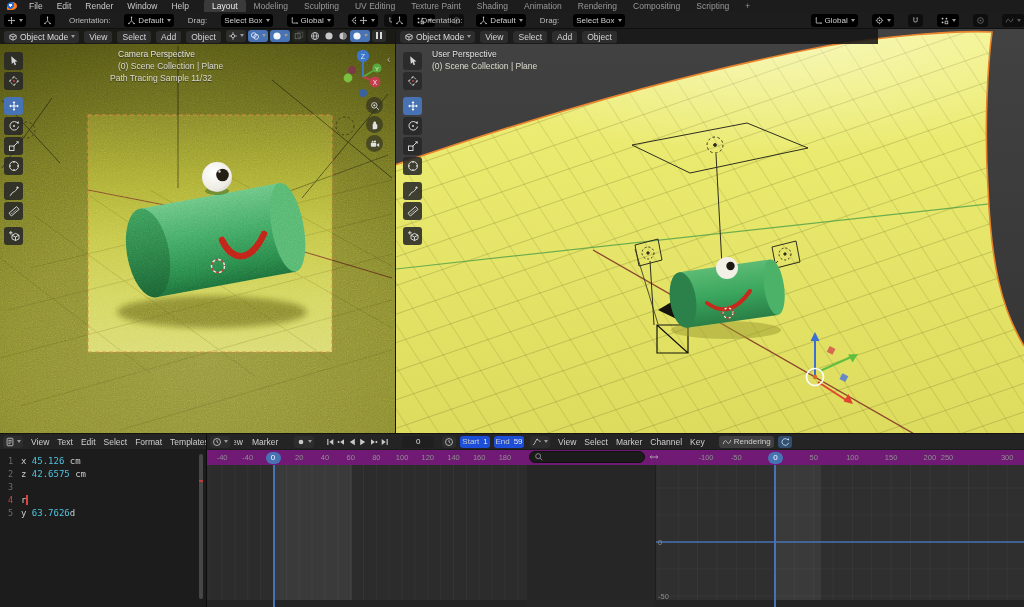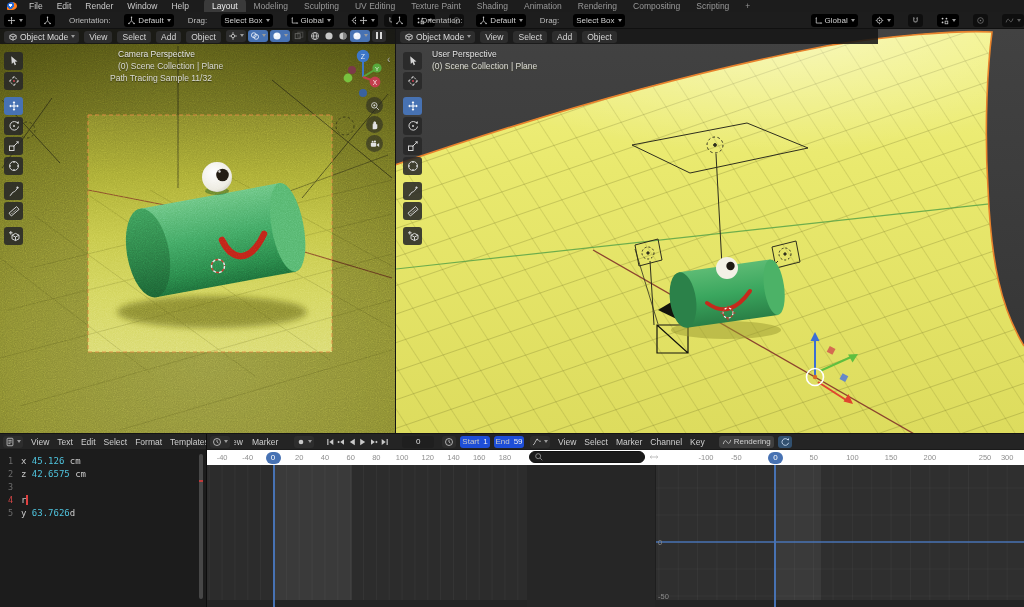--- a/index.html
+++ b/index.html
@@ -50,21 +50,21 @@
   .pmenu{font-size:8.5px;color:#cfcfcf;padding:0 4px;white-space:nowrap;}
   #textEd{left:0;width:206px;background:#1c1c1c;}
   #timeline{left:207px;width:320px;background:#2c2c2c;}
   #graphEd{left:527px;width:497px;background:#2f2f2f;}
   .gutter-num{position:absolute;left:0;width:13px;text-align:right;font-family:"DejaVu Sans Mono",monospace;font-size:8.5px;color:#6d6d6d;}
   .gutter-num.cur{color:#cc4444;}
   .codeline{position:absolute;left:21px;font-family:"DejaVu Sans Mono",monospace;font-size:9px;color:#c9c9c9;white-space:pre;}
   .codeline .num{color:#4fc3dd;}
   .tcursor{display:inline-block;width:1.5px;height:10px;background:#e04040;vertical-align:-2px;}
   .vscroll{position:absolute;left:199px;top:20px;width:4px;height:145px;background:#474747;border-radius:2px;}
-  .ruler{position:absolute;left:0;top:16px;width:100%;height:15px;background:#ffffff;border-bottom:1px solid #242424;}
+  .ruler{position:absolute;left:0;top:16px;width:100%;height:15px;background:#701a75;border-bottom:1px solid #242424;}
   .tick{position:absolute;top:3px;font-size:7.5px;color:#8f8f8f;transform:translateX(-50%);}
   .framechip{position:absolute;height:12px;min-width:15px;background:#4772b3;border-radius:6px;color:#fff;font-size:8px;display:flex;align-items:center;justify-content:center;z-index:6;padding:0 2px;box-sizing:border-box;}
   .playhead{position:absolute;width:2px;background:#4772b3;z-index:5;}
   .pbtn{width:11px;height:12px;display:flex;align-items:center;justify-content:center;color:#c9c9c9;}
   .field{background:#1f1f1f;border-radius:3px;height:12px;display:flex;align-items:center;justify-content:center;font-size:8px;color:#e0e0e0;}
   .kv{background:#1d4ed8;border-radius:3px;height:12px;display:flex;align-items:center;justify-content:center;font-size:8px;color:#c9c9c9;padding:0 4px;box-sizing:border-box;}
   .kv b{font-weight:normal;color:#ededed;margin-left:4px;}
   .searchbox{position:absolute;left:2px;top:1px;width:116px;height:12px;background:#1b1b1b;border:1px solid #111;border-radius:7px;display:flex;align-items:center;padding:0 4px;box-sizing:border-box;color:#9a9a9a;}
   .vallbl{position:absolute;font-size:7.5px;color:#8a8a8a;z-index:6;}
   .bstrip{position:absolute;left:0;bottom:0;width:100%;height:7px;background:#242424;}
@@ -1022,21 +1022,21 @@
               <path d="M1.4 6h9.2M3.2 4.4L1.4 6l1.8 1.6M8.8 4.4L10.6 6 8.8 7.6" stroke="currentColor" fill="none"></path>
             </svg>
           </span>
       <span class="tick" style="left: 131.9px; margin-top: 28px;">-150</span>
           <span class="tick" style="left: 179px;">-100</span>
           <span class="tick" style="left: 209.3px;">-50</span>
           <span class="tick" style="left: 286.7px;">50</span>
           <span class="tick" style="left: 325.4px;">100</span>
           <span class="tick" style="left: 364.1px;">150</span>
           <span class="tick" style="left: 402.8px;">200</span>
-          <span class="tick" style="left: 458px;">250</span>
+          <span class="tick" style="left: 420px;">250</span>
           <span class="tick" style="left: 480.2px;">300</span>
         </div>
       <div id="grContent" style="position:absolute;left:0;top:31px;width:497px;height:142px;background:#2f2f2f;overflow:hidden;">
           <div style="position: absolute; left: 248px; top: 0px; width: 46px; height: 142px; background: rgb(58, 58, 58);"></div>
           <svg width="497" height="142" style="position: absolute;">
             <line x1="131.89999999999998" x2="131.89999999999998" y1="0" y2="142" stroke="rgba(255,255,255,.04)" stroke-width="1"></line>
             <line x1="151.25" x2="151.25" y1="0" y2="142" stroke="rgba(255,255,255,.04)" stroke-width="1"></line>
             <line x1="170.6" x2="170.6" y1="0" y2="142" stroke="rgba(255,255,255,.04)" stroke-width="1"></line>
             <line x1="189.95" x2="189.95" y1="0" y2="142" stroke="rgba(255,255,255,.04)" stroke-width="1"></line>
             <line x1="209.3" x2="209.3" y1="0" y2="142" stroke="rgba(255,255,255,.04)" stroke-width="1"></line>

